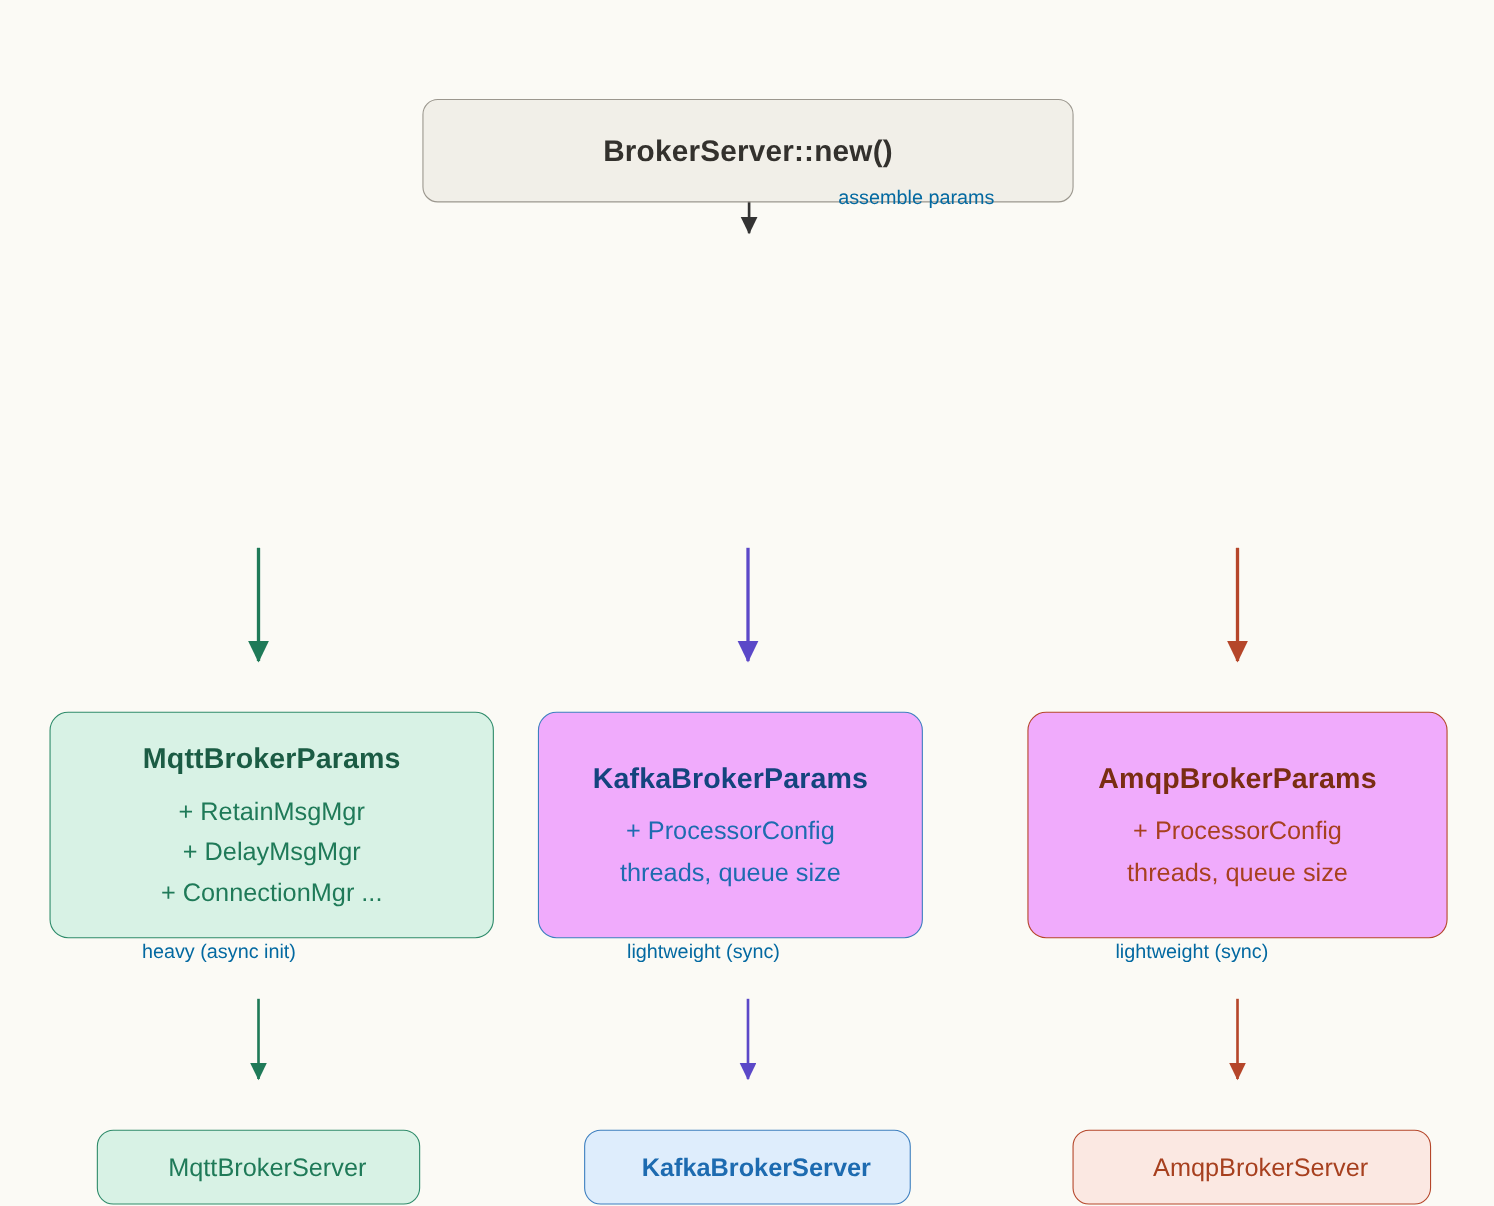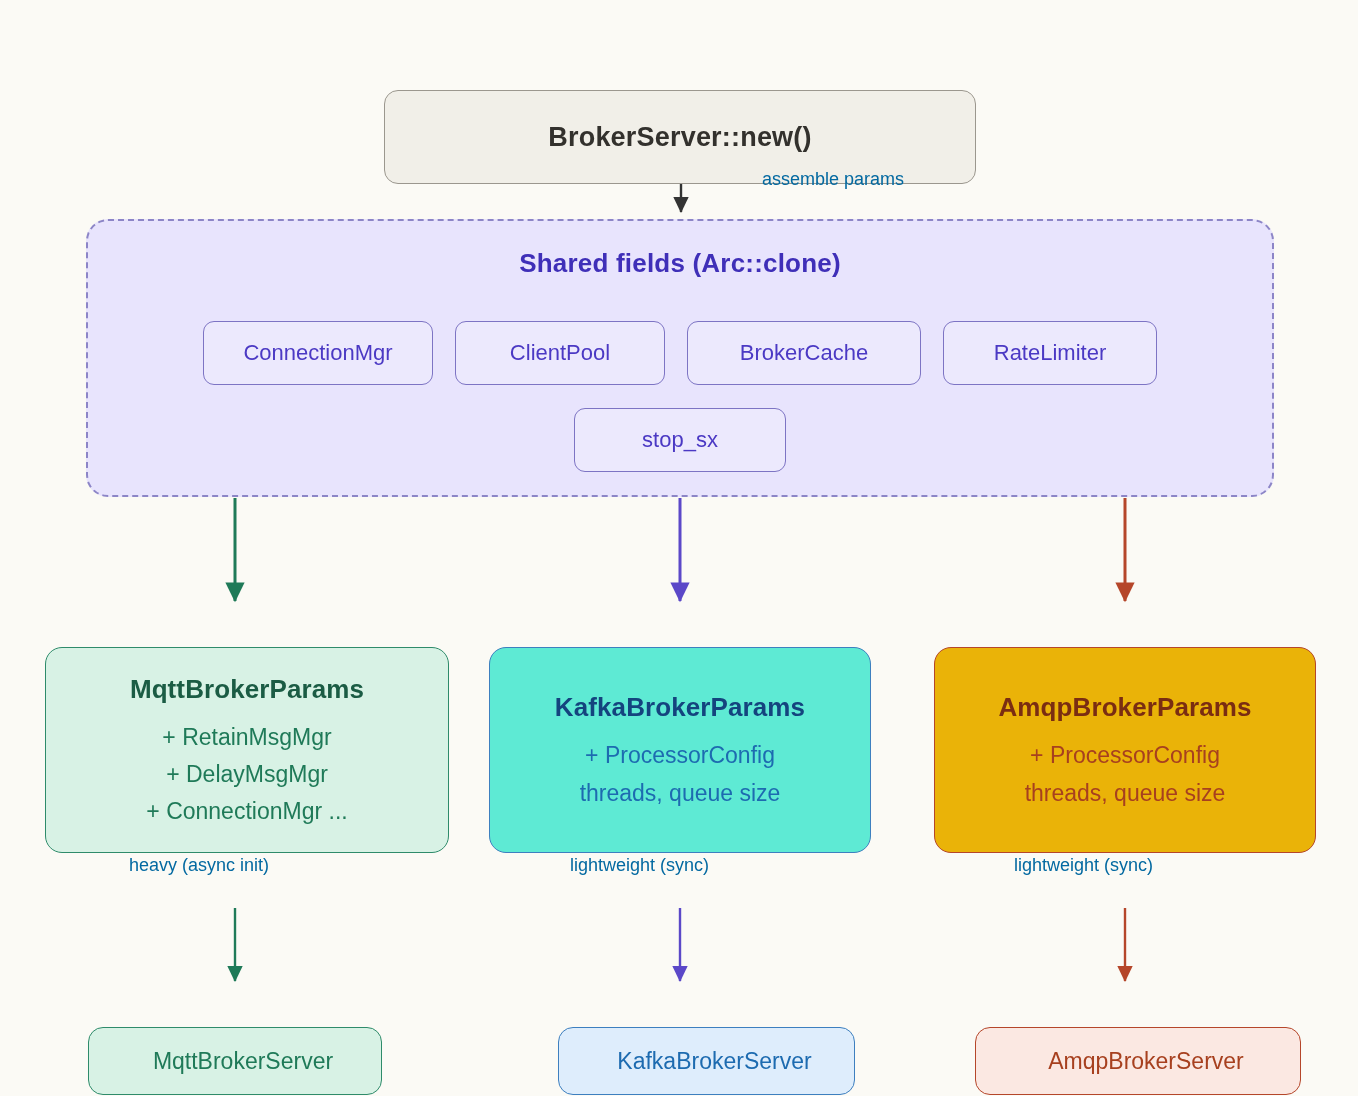--- a/index.html
+++ b/index.html
@@ -134,30 +134,30 @@
   .params-mqtt {
     left: 45px;
     background: #d8f2e5;
     border-color: #2e8b6a;
   }
   .params-mqtt .params-title { color: #1b5c44; }
   .params-mqtt .params-line  { color: #1f7a58; }
 
   .params-kafka {
     left: 489px;
-    background: #5eead4;
+    background: #f0abfc;
     border-color: #3d7fbf;
-    width: 382px;
+    width: 350px;
   }
   .params-kafka .params-title { color: #14447e; }
   .params-kafka .params-line  { color: #1d6bb0; }
 
   .params-amqp {
     left: 934px;
-    background: #eab308;
+    background: #f0abfc;
     border-color: #b5462a;
     width: 382px;
   }
   .params-amqp .params-title { color: #7a2d12; }
   .params-amqp .params-line  { color: #a7401f; }
 
   
   .edge-label {
     position: absolute;
     font-size: 18px;
@@ -183,25 +183,26 @@
     padding-left: 16px;
   }
   .server-mqtt {
     left: 88px;
     width: 294px;
     background: #d8f2e5;
     border-color: #2e8b6a;
     color: #1f7a58;
   }
   .server-kafka {
-    left: 558px;
+    left: 531px;
     width: 297px;
     background: #deedfc;
     border-color: #3d7fbf;
     color: #1d6bb0;
+    font-weight: bold;
   }
   .server-amqp {
     left: 975px;
     width: 326px;
     background: #fbe8e2;
     border-color: #b5462a;
     color: #a7401f;
   }
 </style>
 </head>
@@ -235,34 +236,20 @@
     <line x1="680" y1="908" x2="680" y2="981" stroke="#5b48c8" stroke-width="2.4" marker-end="url(#ah-purple)"></line>
     <line x1="1125" y1="908" x2="1125" y2="981" stroke="#b5462a" stroke-width="2.4" marker-end="url(#ah-red)"></line>
   </svg>
 
   <div class="node root-node">
     <span>BrokerServer::new()</span>
   </div>
 
   <div class="edge-label edge-label-assemble">assemble params</div>
 
-  <div class="shared-container">
-    <div class="shared-title">Shared fields (Arc::clone)</div>
-
-    <div class="chips-row chips-row-1">
-      <div class="chip w-conn">ConnectionMgr</div>
-      <div class="chip w-pool">ClientPool</div>
-      <div class="chip w-cache">BrokerCache</div>
-      <div class="chip w-rate">RateLimiter</div>
-    </div>
-
-    <div class="chips-row chips-row-2">
-      <div class="chip w-stop">stop_sx</div>
-    </div>
-  </div>
 
   <div class="node params-node params-mqtt">
     <div class="params-title">MqttBrokerParams</div>
     <div class="params-line">+ RetainMsgMgr</div>
     <div class="params-line">+ DelayMsgMgr</div>
     <div class="params-line">+ ConnectionMgr ...</div>
   </div>
 
   <div class="node params-node params-kafka">
     <div class="params-title">KafkaBrokerParams</div>

